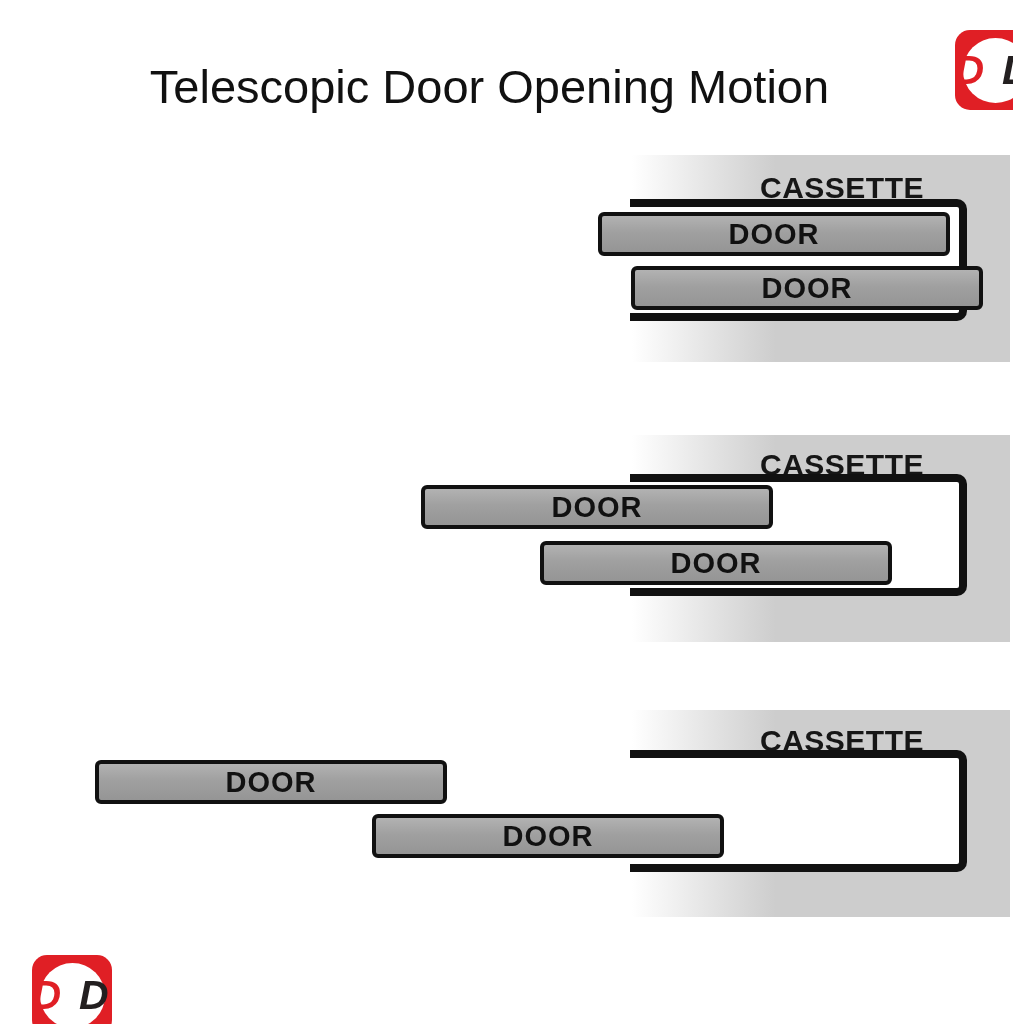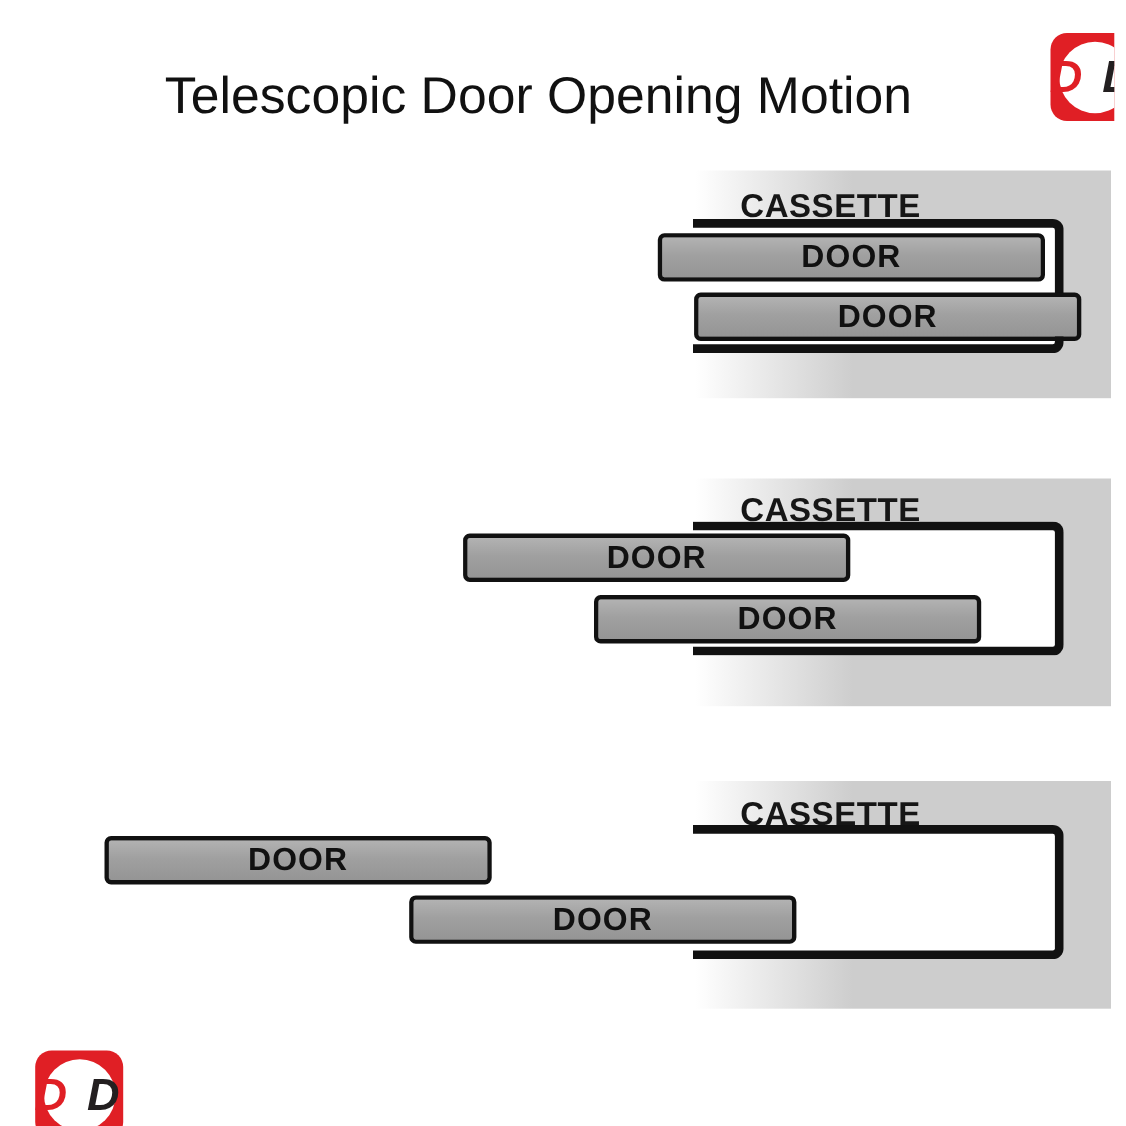--- a/index.html
+++ b/index.html
@@ -50,20 +50,21 @@
   
   .stage{position:absolute;inset:0;pointer-events:none;}
 
   .cassette-bg{
     position:absolute;left:610px;width:378px;height:207px;
     background:linear-gradient(90deg,#ffffff 0%,var(--cassette-gray) 38%,var(--cassette-gray) 100%);
     z-index:1;
   }
   .cassette-label{
     position:absolute;left:640px;width:360px;
+    text-align:center;
     font-size:30px;font-weight:600;color:#161616;letter-spacing:.5px;
     z-index:2;white-space:nowrap;
   }
   .bracket{
     position:absolute;left:608px;width:337px;height:122px;
     background:#ffffff;
     border:8px solid var(--outline);
     border-left:none;
     border-radius:0 10px 10px 0;
     z-index:2;

